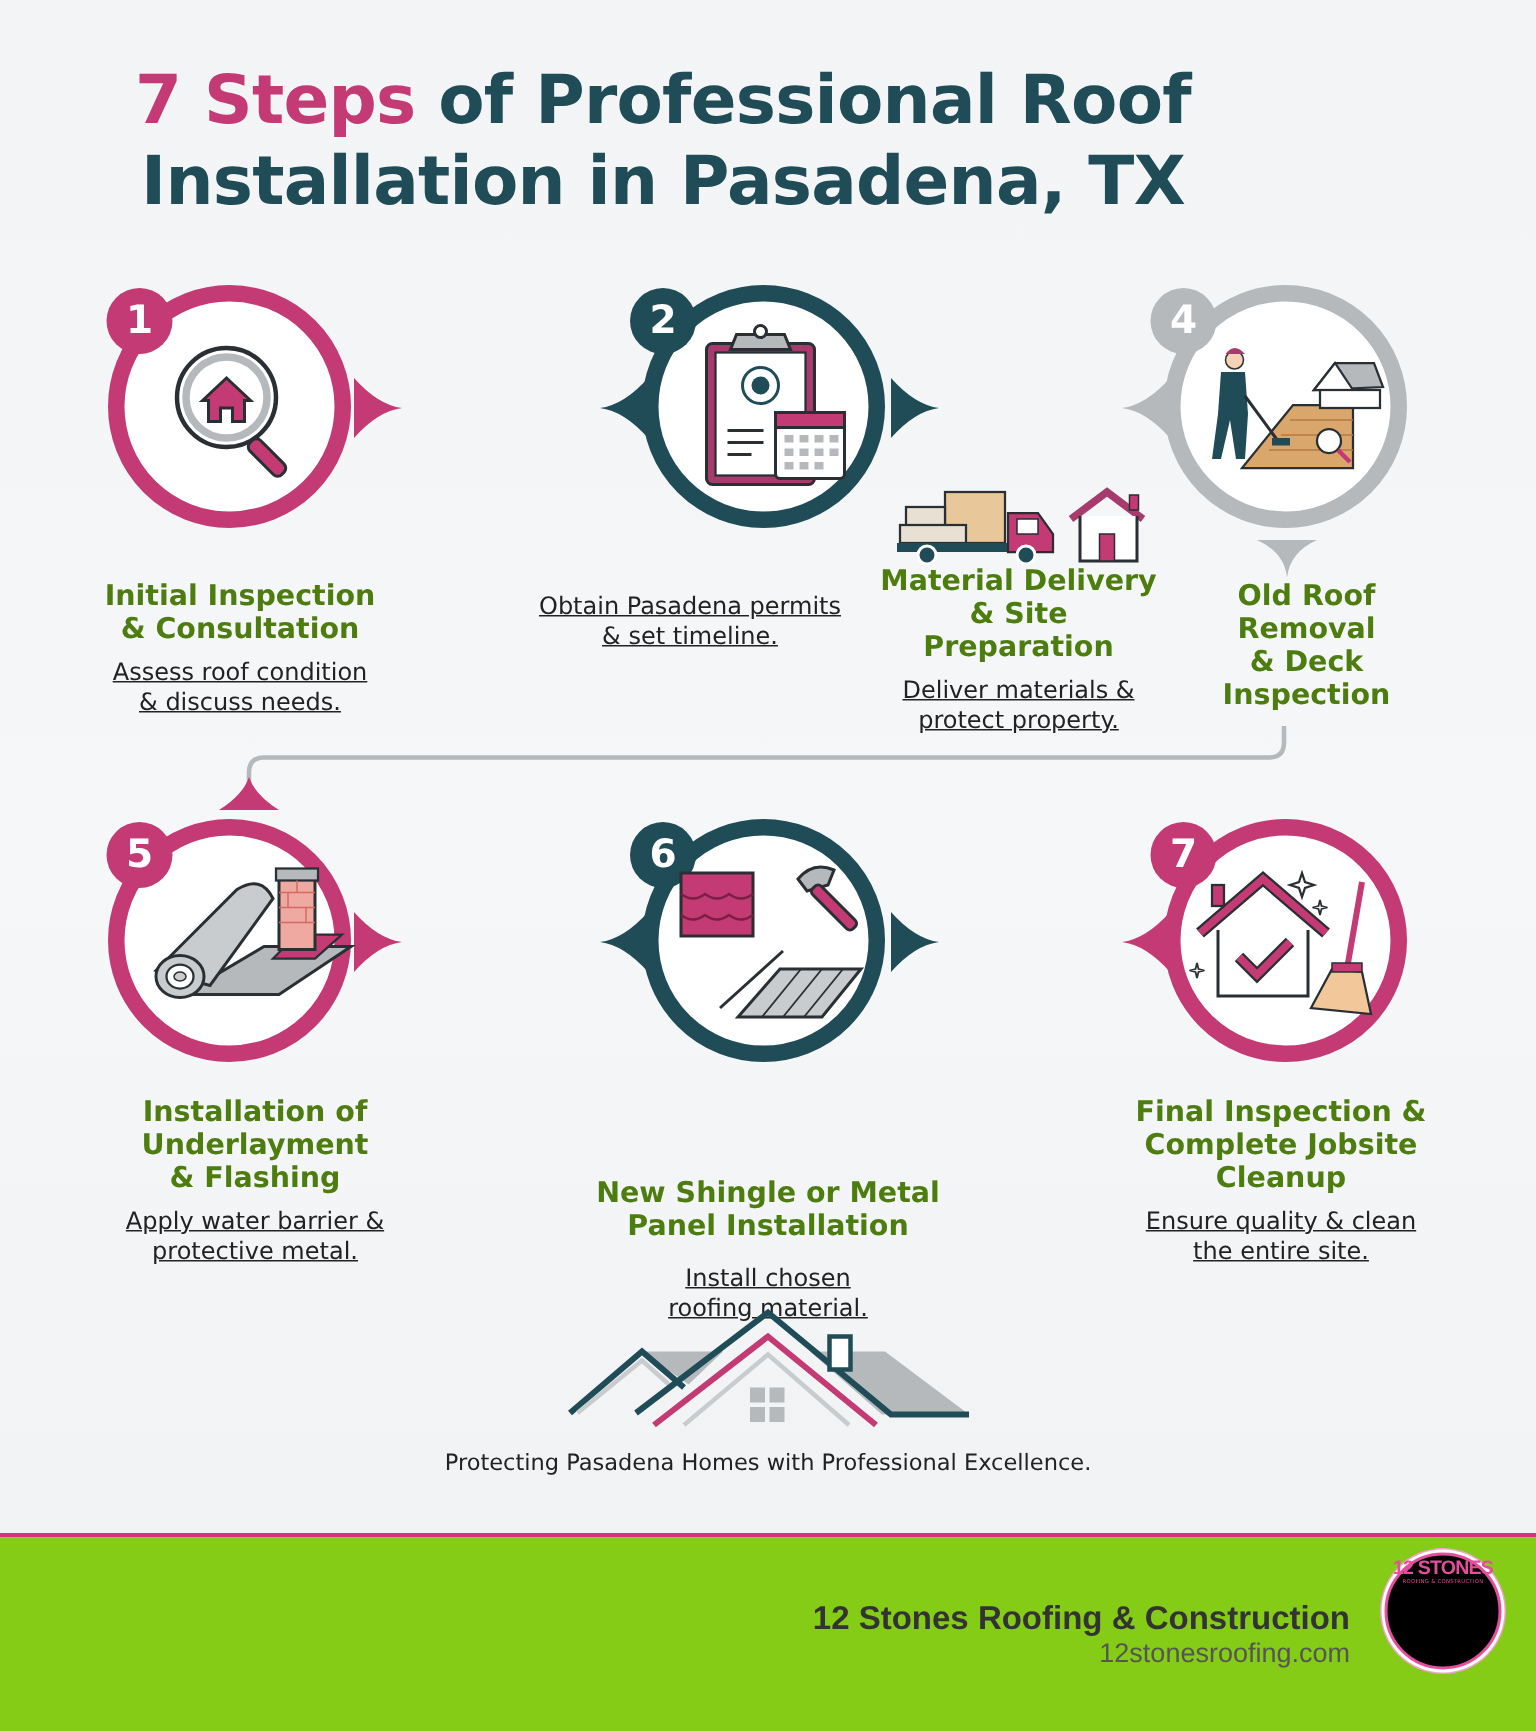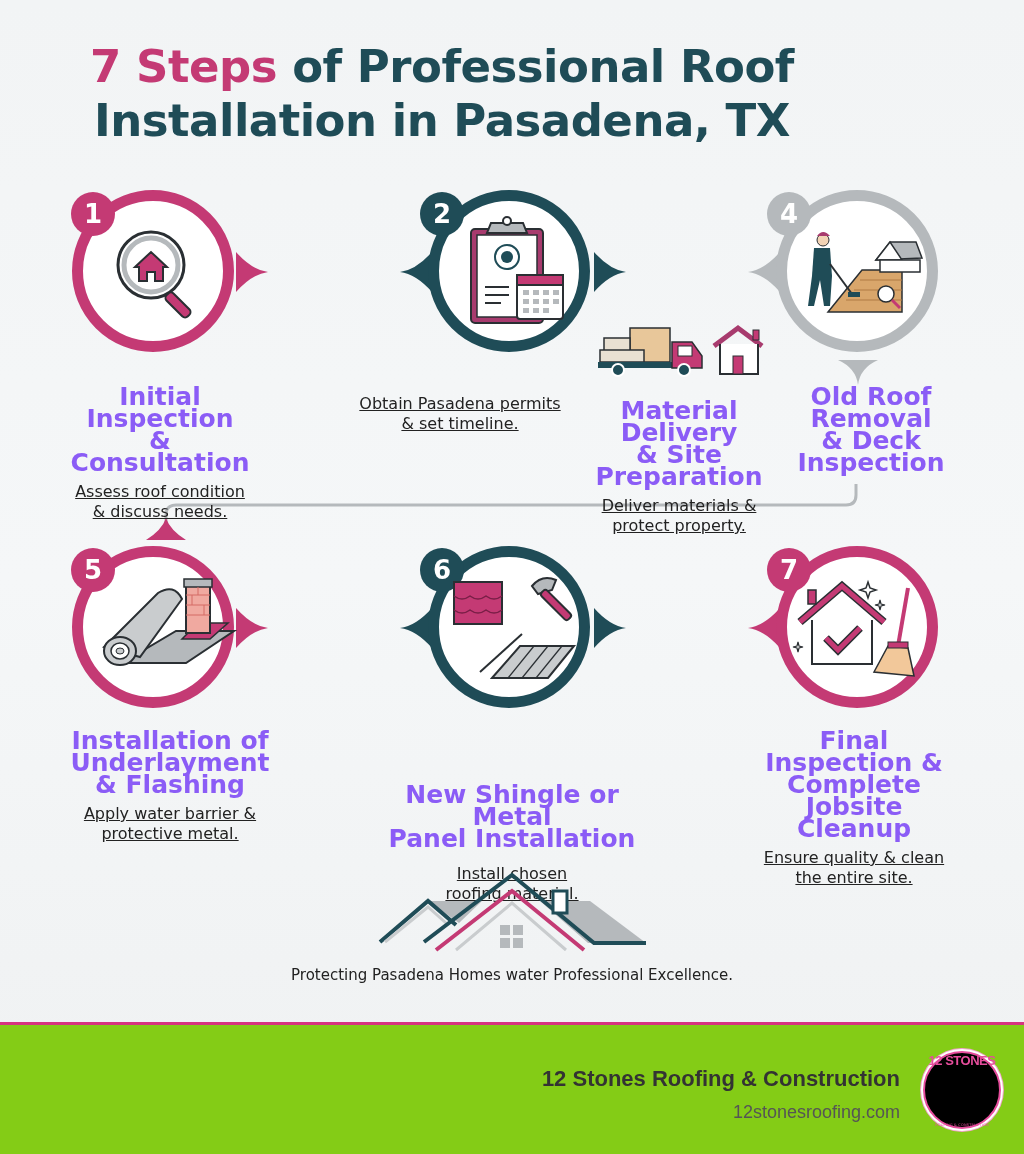--- a/index.html
+++ b/index.html
@@ -31,21 +31,21 @@
     position: absolute; width: 44px; height: 44px; border-radius: 50%;
     background: #c43a74; color: #fff; font-weight: bold; font-size: 26px;
     display: flex; align-items: center; justify-content: center;
   }
   .badge.teal { background: #1f4c57; }
   .badge.gray { background: #b5b9bc; }
   .icon-wrap { position: absolute; }
 
   .label { position: absolute; text-align: center; }
   .label .heading {
-    font-weight: bold; font-size: 25px; line-height: 22px; color: #8b5cf6;
+    font-weight: bold; font-size: 19px; line-height: 22px; color: #4d7c0f;
     white-space: pre-line;
   }
   .label .desc {
     font-size: 16px; line-height: 20px; color: #222; margin-top: 8px;
     white-space: pre-line;
     text-decoration: underline;
   }
 
   .tagline {
     position: absolute; left: 0; width: 1024px; top: 966px; text-align: center;
@@ -53,25 +53,25 @@
   }
   .footer-line { position: absolute; left: 0; top: 1022px; width: 1024px; height: 3px; background: #d6337f; }
   .footer {
     position: absolute; left: 0; top: 1025px; width: 1024px; height: 129px; background: #84cc16;
   }
   .company {
     position: absolute; right: 124px; top: 42px; text-align: right;
     font-family: "Liberation Sans", sans-serif;
   }
   .company .name { font-size: 22px; font-weight: bold; color: #333; line-height: 24px; }
-  .company .url { font-size: 18px; color: #555; line-height: 22px; margin-top: 10px; }
+  .company .url { font-size: 18px; color: #555; line-height: 22px; }
   .logo {
-    position: absolute; left: 923px; top: 26px; width: 78px; height: 78px; border-radius: 50%;
+    position: absolute; left: 923px; top: 10px; width: 78px; height: 78px; border-radius: 50%;
     background: #000; border: 2px solid #e64d9c; box-shadow: 0 0 0 2px #fff, 0 0 0 3px #f2a3cb;
-    display: flex; flex-direction: column; align-items: center; justify-content: space-between;
+    display: flex; flex-direction: column; align-items: center; justify-content: flex-start;
   }
   .logo .lt { color: #e64d9c; font-weight: bold; font-size: 13px; font-family: "Liberation Sans", sans-serif; letter-spacing: -0.5px; }
   .logo .ls { color: #e64d9c; font-size: 3.5px; letter-spacing: 0.2px; }
 </style>
 </head>
 <body>
 
 <div class="title">
   <div><span class="accent">7 Steps</span><span> of Professional Roof</span></div>
   <div>Installation in Pasadena, TX</div>
@@ -177,21 +177,21 @@
     <rect x="2" y="40" width="80" height="6" fill="#1f4c57"></rect>
     <path d="M76 20 L96 20 L106 34 L106 46 L76 46 Z" fill="#c43a74" stroke="#2a2f33" stroke-width="1.5"></path>
     <rect x="82" y="24" width="14" height="10" fill="#fff" stroke="#2a2f33" stroke-width="1"></rect>
     <circle cx="22" cy="48" r="6" fill="#1f4c57" stroke="#fff" stroke-width="2"></circle>
     <circle cx="88" cy="48" r="6" fill="#1f4c57" stroke="#fff" stroke-width="2"></circle>
     <path d="M118 24 L142 6 L166 24" fill="none" stroke="#a83b6e" stroke-width="5"></path>
     <rect x="157" y="8" width="6" height="10" fill="#c43a74" stroke="#2a2f33" stroke-width="1"></rect>
     <path d="M124 22 L124 52 L162 52 L162 22" fill="#fff" stroke="#2a2f33" stroke-width="2"></path>
     <rect x="137" y="34" width="10" height="18" fill="#c43a74" stroke="#2a2f33" stroke-width="1"></rect>
   </svg>
-  <div class="label" style="left:584px;width:190px;top:400px;">
+  <div class="label" style="left:584px;width:190px;top:376px;">
     <div class="heading">Material Delivery
 &amp; Site Preparation</div>
     <div class="desc">Deliver materials &amp;
 protect property.</div>
   </div>
 </div>
 
 <div class="step">
   <div class="ring gray" style="left:776px;top:190px;"></div>
   <div class="badge gray" style="left:767px;top:192px;">4</div>
@@ -321,21 +321,21 @@
   <path d="M456 85 L512 38 L566 85" fill="none" stroke="#c9ccce" stroke-width="3"></path>
   <rect x="553" y="26" width="14" height="22" fill="#fff" stroke="#1f4c57" stroke-width="3"></rect>
   <g fill="#b5b9bc">
       <rect x="500" y="60" width="10" height="10"></rect>
       <rect x="513" y="60" width="10" height="10"></rect>
       <rect x="500" y="73" width="10" height="10"></rect>
       <rect x="513" y="73" width="10" height="10"></rect>
     </g>
 </svg>
 
-<div class="tagline">Protecting Pasadena Homes water Professional Excellence.</div>
+<div class="tagline">Protecting Pasadena Homes with Professional Excellence.</div>
 
 <div class="footer-line"></div>
 <div class="footer">
   <div class="company">
     <div class="name">12 Stones Roofing &amp; Construction</div>
     <div class="url">12stonesroofing.com</div>
   </div>
   <div class="logo">
     <div class="lt">12 STONES</div>
     <div class="ls">ROOFING &amp; CONSTRUCTION</div>

